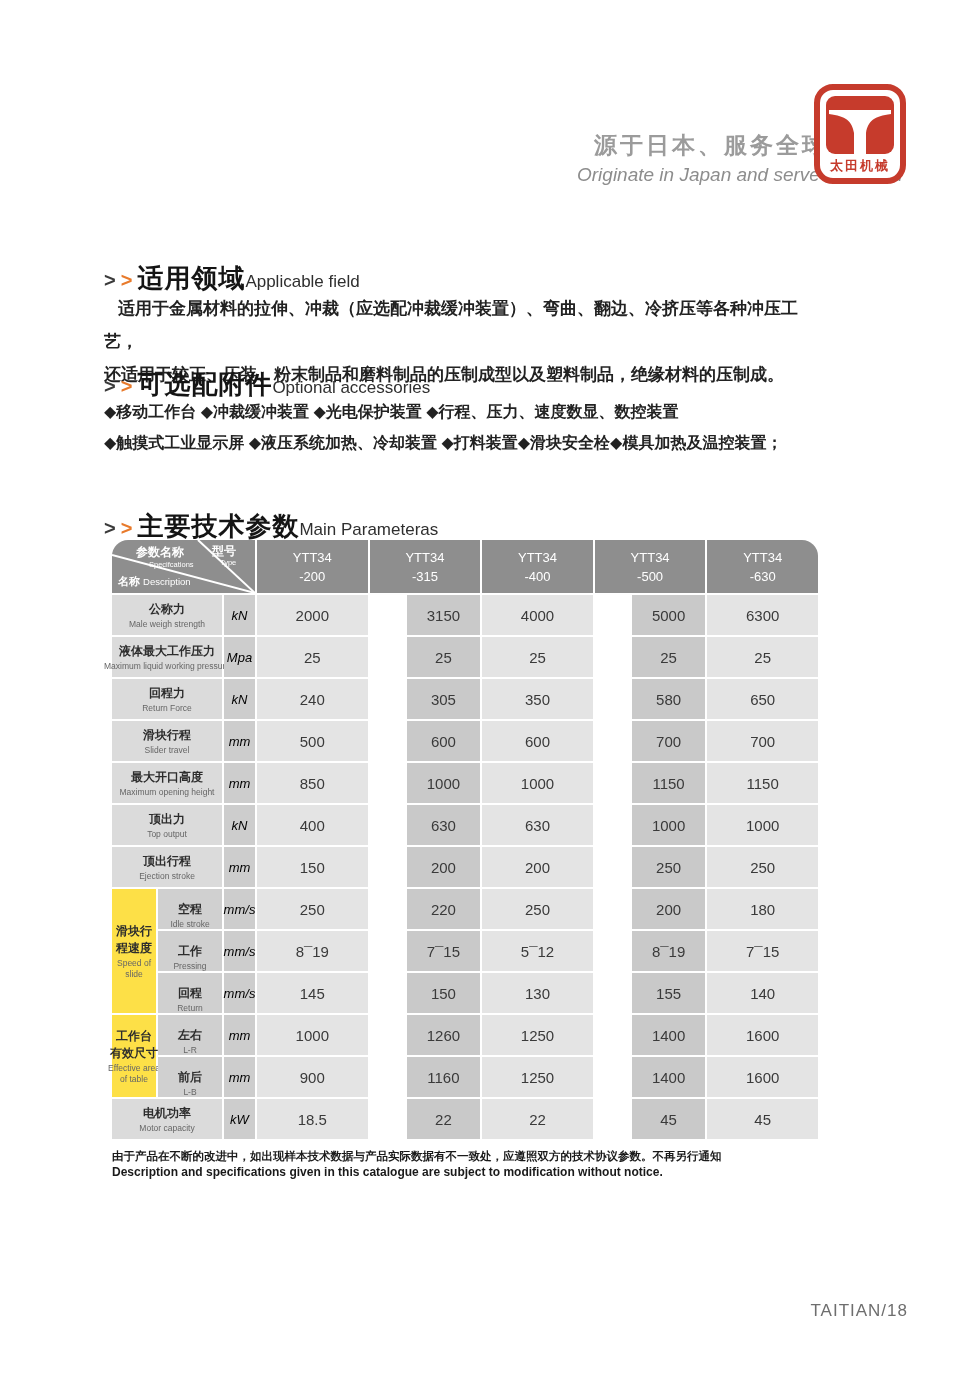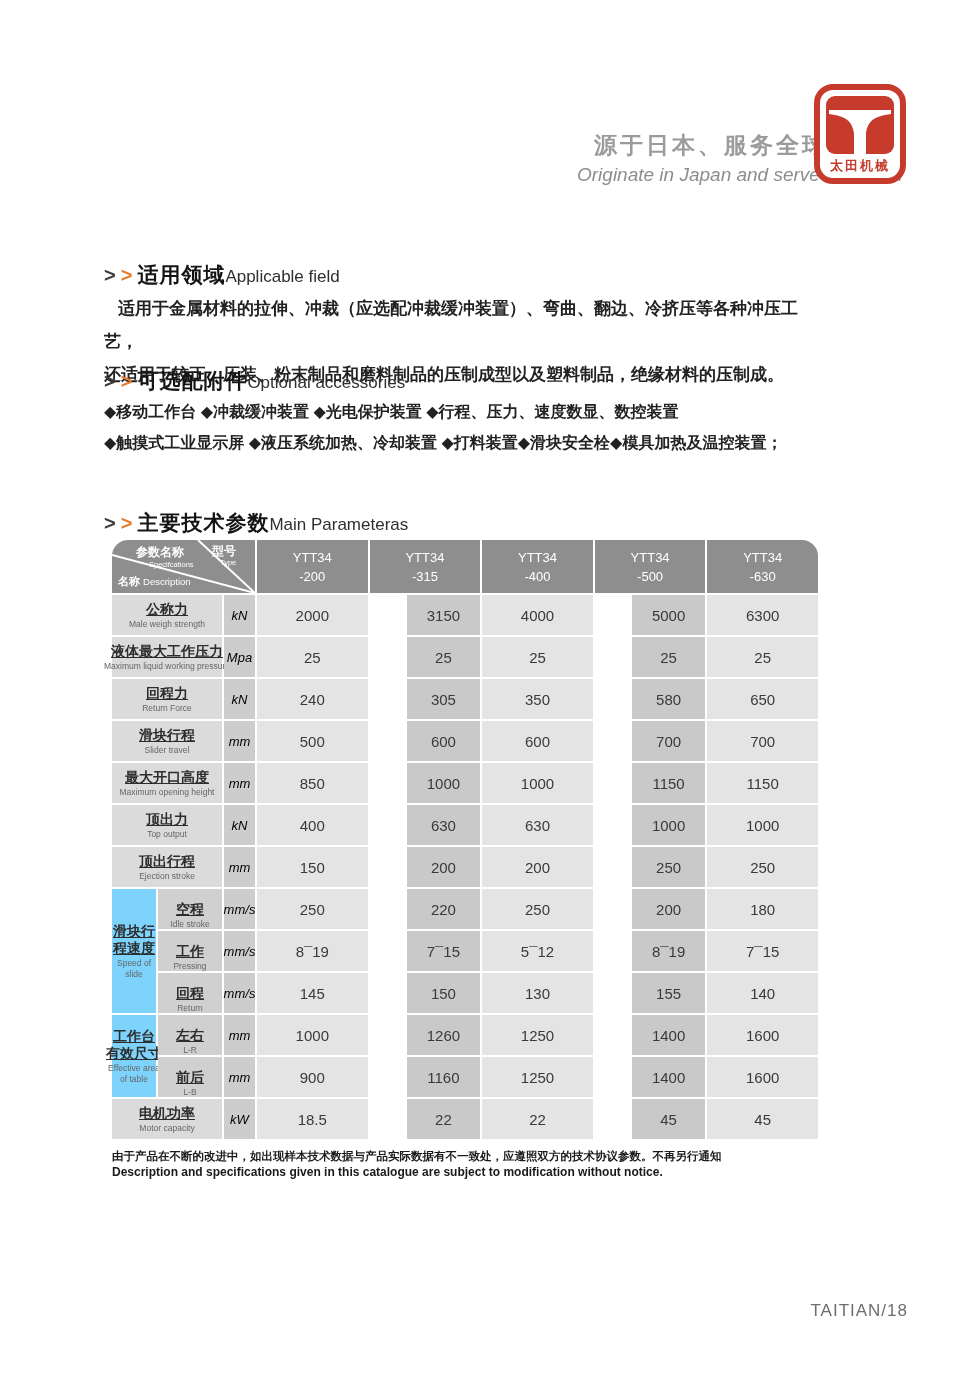--- a/index.html
+++ b/index.html
@@ -14,21 +14,21 @@
                font-style:italic; }
   .logo { position:absolute; left:813px; top:83px; width:94px; height:102px; }
   .logo svg { position:absolute; left:0; top:0; }
   .logo-text { position:absolute; left:0; top:74px; width:94px; text-align:center;
                color:#c63b2c; font-size:13px; font-weight:bold; letter-spacing:2px; }
 
   
   .h { position:absolute; left:104px; display:flex; align-items:baseline; white-space:nowrap; }
   .h .mk { font-size:20px; font-weight:bold; margin-right:5px; }
   .mk-dark { color:#3b3b3b; } .mk-orange { color:#e87a2b; }
-  .h .zh { font-size:21px; font-weight:bold; color:#141414; letter-spacing:1px; }
+  .h .zh { font-size:26px; font-weight:bold; color:#141414; letter-spacing:1px; }
   .h .en { font-size:17px; color:#2f2f2f; }
 
   .para { position:absolute; left:104px; top:292px; width:725px; font-size:17px;
           font-weight:bold; color:#222; line-height:33px; }
   .para .ind { text-indent:14px; }
   .bullets { position:absolute; left:104px; top:396px; width:740px; font-size:16px;
              font-weight:bold; color:#222; line-height:31px; }
 
   
   .t { position:absolute; left:112px; top:540px; width:706px; display:grid;
@@ -42,25 +42,25 @@
             border-top-left-radius:16px; color:#fff; }
   .corner .abs { position:absolute; white-space:nowrap; }
   .c-param { left:24px; top:4px; font-size:12px; font-weight:bold; }
   .c-spec  { left:37px; top:20px; font-size:7.5px; }
   .c-typezh{ left:100px; top:3px; font-size:12px; font-weight:bold; }
   .c-typeen{ left:108px; top:18px; font-size:7.5px; }
   .c-name  { left:6px; top:34px; font-size:11px; font-weight:bold; }
   .c-name .en { font-size:9.5px; font-weight:normal; }
 
   .label { grid-column:span 2; background:#dbdbdb; }
-  .label .zh, .glabel .zh, .sub .zh { font-size:14px; font-weight:bold; color:#2d2d2d;
-          white-space:nowrap; line-height:17px;text-decoration:underline; }
+  .label .zh, .glabel .zh, .sub .zh { font-size:12px; font-weight:bold; color:#2d2d2d;
+          white-space:nowrap; line-height:17px; }
   .label .en, .glabel .en, .sub .en { font-size:8.5px; color:#666; white-space:nowrap;
           line-height:10px; margin-top:1px; }
-  .glabel { background:#7dd3fc; }
+  .glabel { background:#fde047; }
   .sub { background:#d0d0d0;justify-content:flex-end; }
   .rs3 { grid-row:span 3; } .rs2 { grid-row:span 2; }
   .unit { background:#cdcdcd; font-size:13px; color:#000000;font-style:italic; }
   .d { font-size:15px; color:#3a3a3a; }
   .c-l { background:#e4e4e4; } .c-d { background:#c9c9c9;margin-left:37px; }
 
   .note { position:absolute; left:112px; top:1149px; width:720px; color:#1a1a1a; }
   .note .zh { font-size:11.5px; font-weight:bold; line-height:15px; }
   .note .en { font-size:12px; font-weight:bold; line-height:16px; }
 

